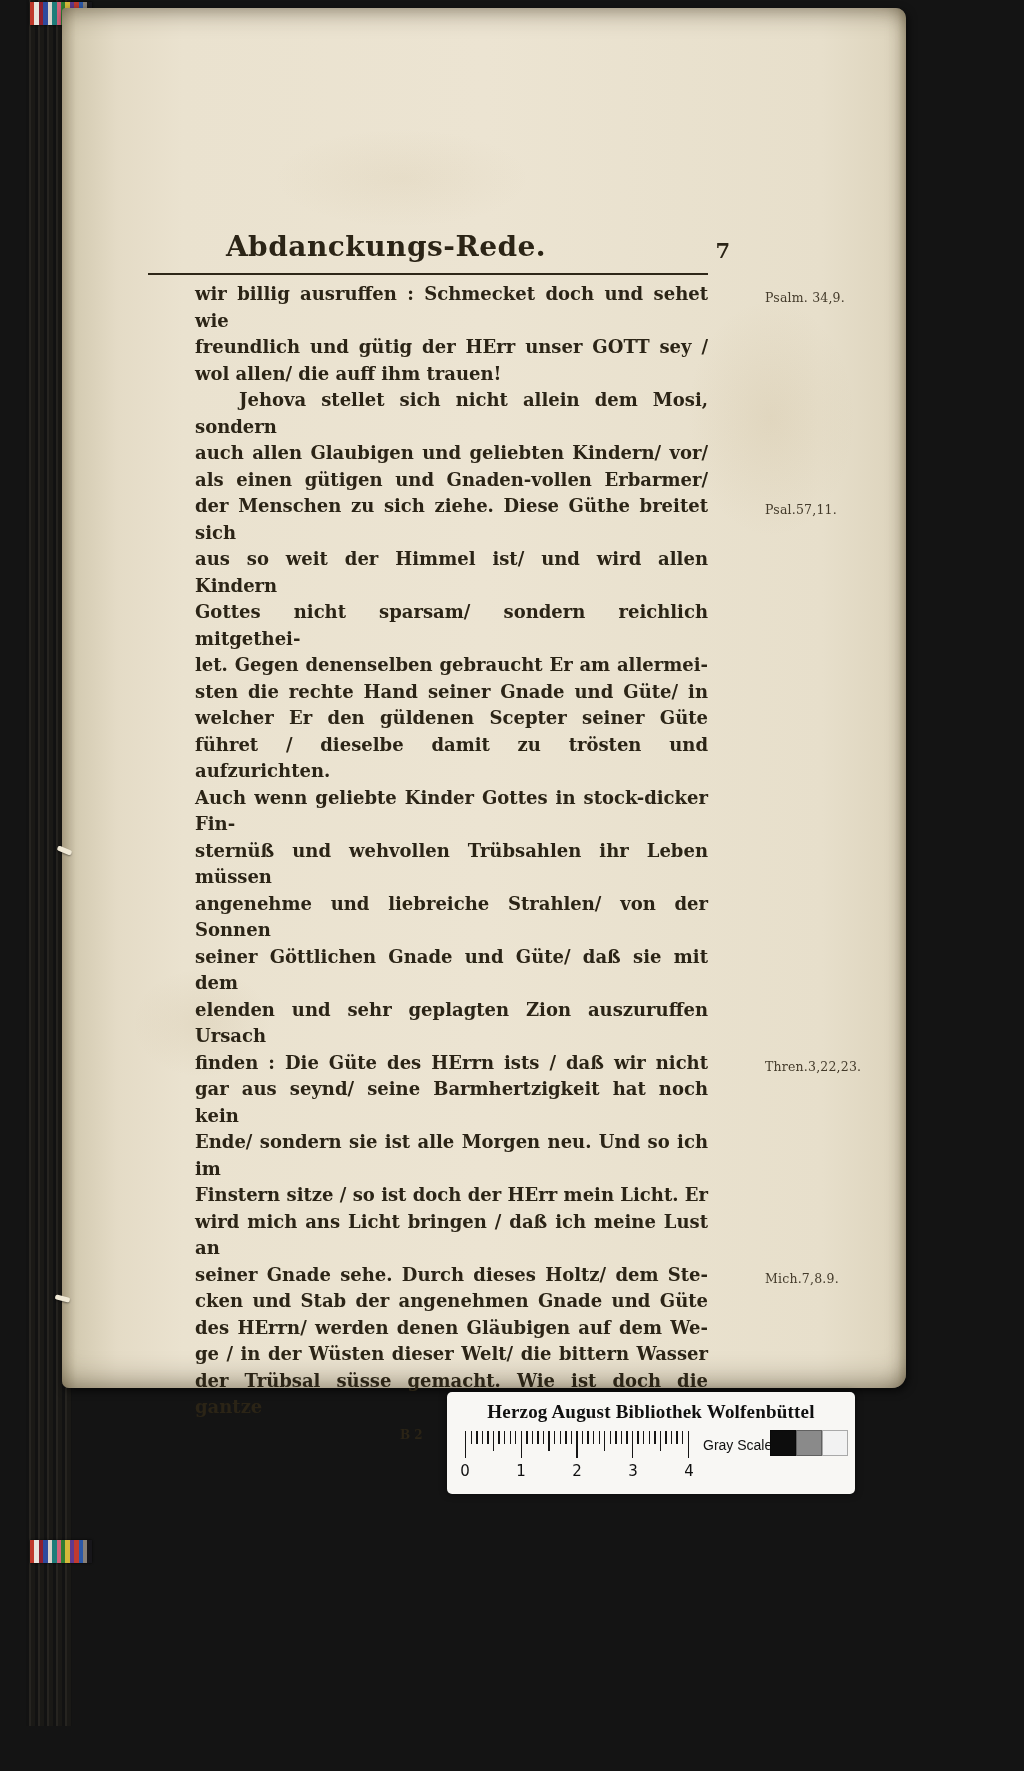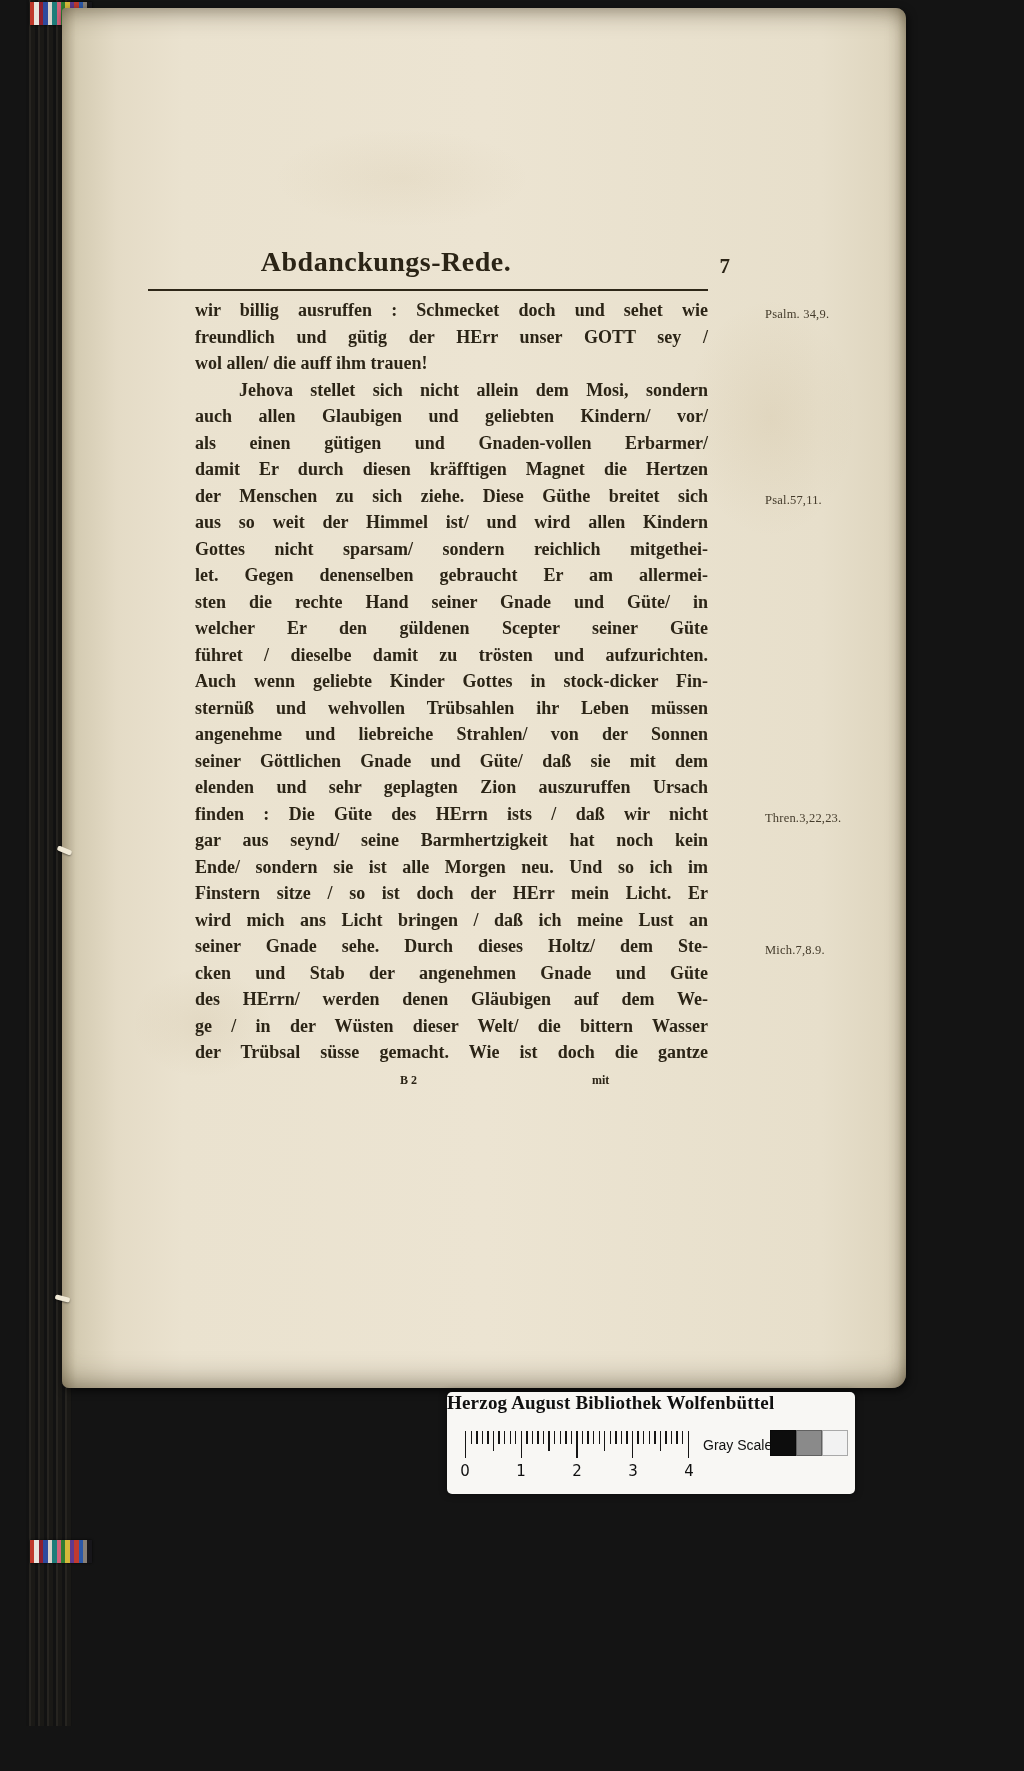--- a/index.html
+++ b/index.html
@@ -39,21 +39,21 @@
     background:radial-gradient(ellipse, rgba(150,118,58,.09), transparent 70%); }
   .stain.s2 { left:70px; top:960px; width:140px; height:110px;
     background:radial-gradient(ellipse, rgba(140,110,55,.08), transparent 70%); }
   .stain.s3 { left:210px; top:120px; width:260px; height:100px;
     background:radial-gradient(ellipse, rgba(150,120,60,.06), transparent 70%); }
   .thread { position:absolute; width:15px; height:5px; background:#f0e9d6;
     border-radius:2px; box-shadow:0 1px 2px rgba(0,0,0,.45); }
   .thread.t1 { left:-5px; top:840px; transform:rotate(22deg); }
   .thread.t2 { left:-7px; top:1288px; transform:rotate(14deg); }
   
-  .page-inner { position:absolute; left:86px; top:16px; width:560px;font-family:Liberation Serif, serif; }
+  .page-inner { position:absolute; left:86px; top:0; width:560px; }
   .running-head { position:relative; margin-top:222px; height:36px;
     text-align:center; padding-right:84px; box-sizing:border-box; }
   .head-title { font-size:28px; font-weight:bold; letter-spacing:.5px;
     color:var(--ink,#2b2416); }
   .page-number { position:absolute; right:-22px; top:8px; font-size:21px;
     font-weight:bold; color:var(--ink,#2b2416); }
   .head-rule { margin-top:7px; border-bottom:2.5px solid #2e2718; width:100%; }
   .body-lines { margin-top:6px;margin-left:47px; }
   .line {
     position:relative; font-size:18px; line-height:26.5px; font-weight:bold;
@@ -70,21 +70,21 @@
   .sig-row { position:relative; margin-top:7px; height:30px; font-size:12px;
     font-weight:bold; color:var(--ink,#2b2416); }
   .sig-b2 { position:absolute; left:252px; }
   .sig-catch { position:absolute; left:444px; }
   
   .label-card {
     position:absolute; left:447px; top:1392px; width:408px; height:102px;
     background:#f8f7f4; border-radius:5px; box-shadow:0 0 7px rgba(0,0,0,.55);
     color:#101010;
   }
-  .label-title { text-align:left; font-weight:bold;
+  .label-title { margin-top:9px; text-align:center; font-weight:bold;
     font-size:19px; font-family:"Liberation Serif", serif; letter-spacing:.2px; }
   .ruler-zone { position:absolute; left:18px; top:39px; width:224px; height:28px;
     display:flex; align-items:flex-start; justify-content:space-between; }
   .tick { width:1.4px; background:#161616; }
   .ruler-numbers { position:absolute; left:11px; top:70px; width:238px;
     display:flex; justify-content:space-between;
     font-family:"DejaVu Sans", sans-serif; font-size:15px; }
   .ruler-numbers span { width:14px; text-align:center; }
   .grayscale-label { position:absolute; left:256px; top:45px; font-size:14px;
     font-family:"Liberation Sans", sans-serif; }
@@ -149,21 +149,20 @@
         <span class="page-number">7</span>
       </div>
       <div class="head-rule"></div>
       <div class="body-lines" id="body-lines">
           <div class="line">wir billig ausruffen : Schmecket doch und sehet wie<span class="note">Psalm. 34,9.</span></div>
           <div class="line">freundlich und gütig der HErr unser GOTT sey /</div>
           <div class="line short">wol allen/ die auff ihm trauen!</div>
           <div class="line indent">Jehova stellet sich nicht allein dem Mosi, sondern</div>
           <div class="line">auch allen Glaubigen und geliebten Kindern/ vor/</div>
           <div class="line">als einen gütigen und Gnaden-vollen Erbarmer/</div>
-          <div class="line">damit Er durch diesen kräfftigen Magnet die Hertzen</div>
           <div class="line">der Menschen zu sich ziehe.  Diese Güthe breitet sich<span class="note">Psal.57,11.</span></div>
           <div class="line">aus so weit der Himmel ist/ und wird allen Kindern</div>
           <div class="line">Gottes nicht sparsam/ sondern reichlich mitgethei-</div>
           <div class="line">let.  Gegen denenselben gebraucht Er am allermei-</div>
           <div class="line">sten die rechte Hand seiner Gnade und Güte/ in</div>
           <div class="line">welcher Er den güldenen Scepter seiner Güte</div>
           <div class="line">führet / dieselbe damit zu trösten und aufzurichten.</div>
           <div class="line">Auch wenn geliebte Kinder Gottes in stock-dicker Fin-</div>
           <div class="line">sternüß und wehvollen Trübsahlen ihr Leben müssen</div>
           <div class="line">angenehme und liebreiche Strahlen/ von der Sonnen</div>

